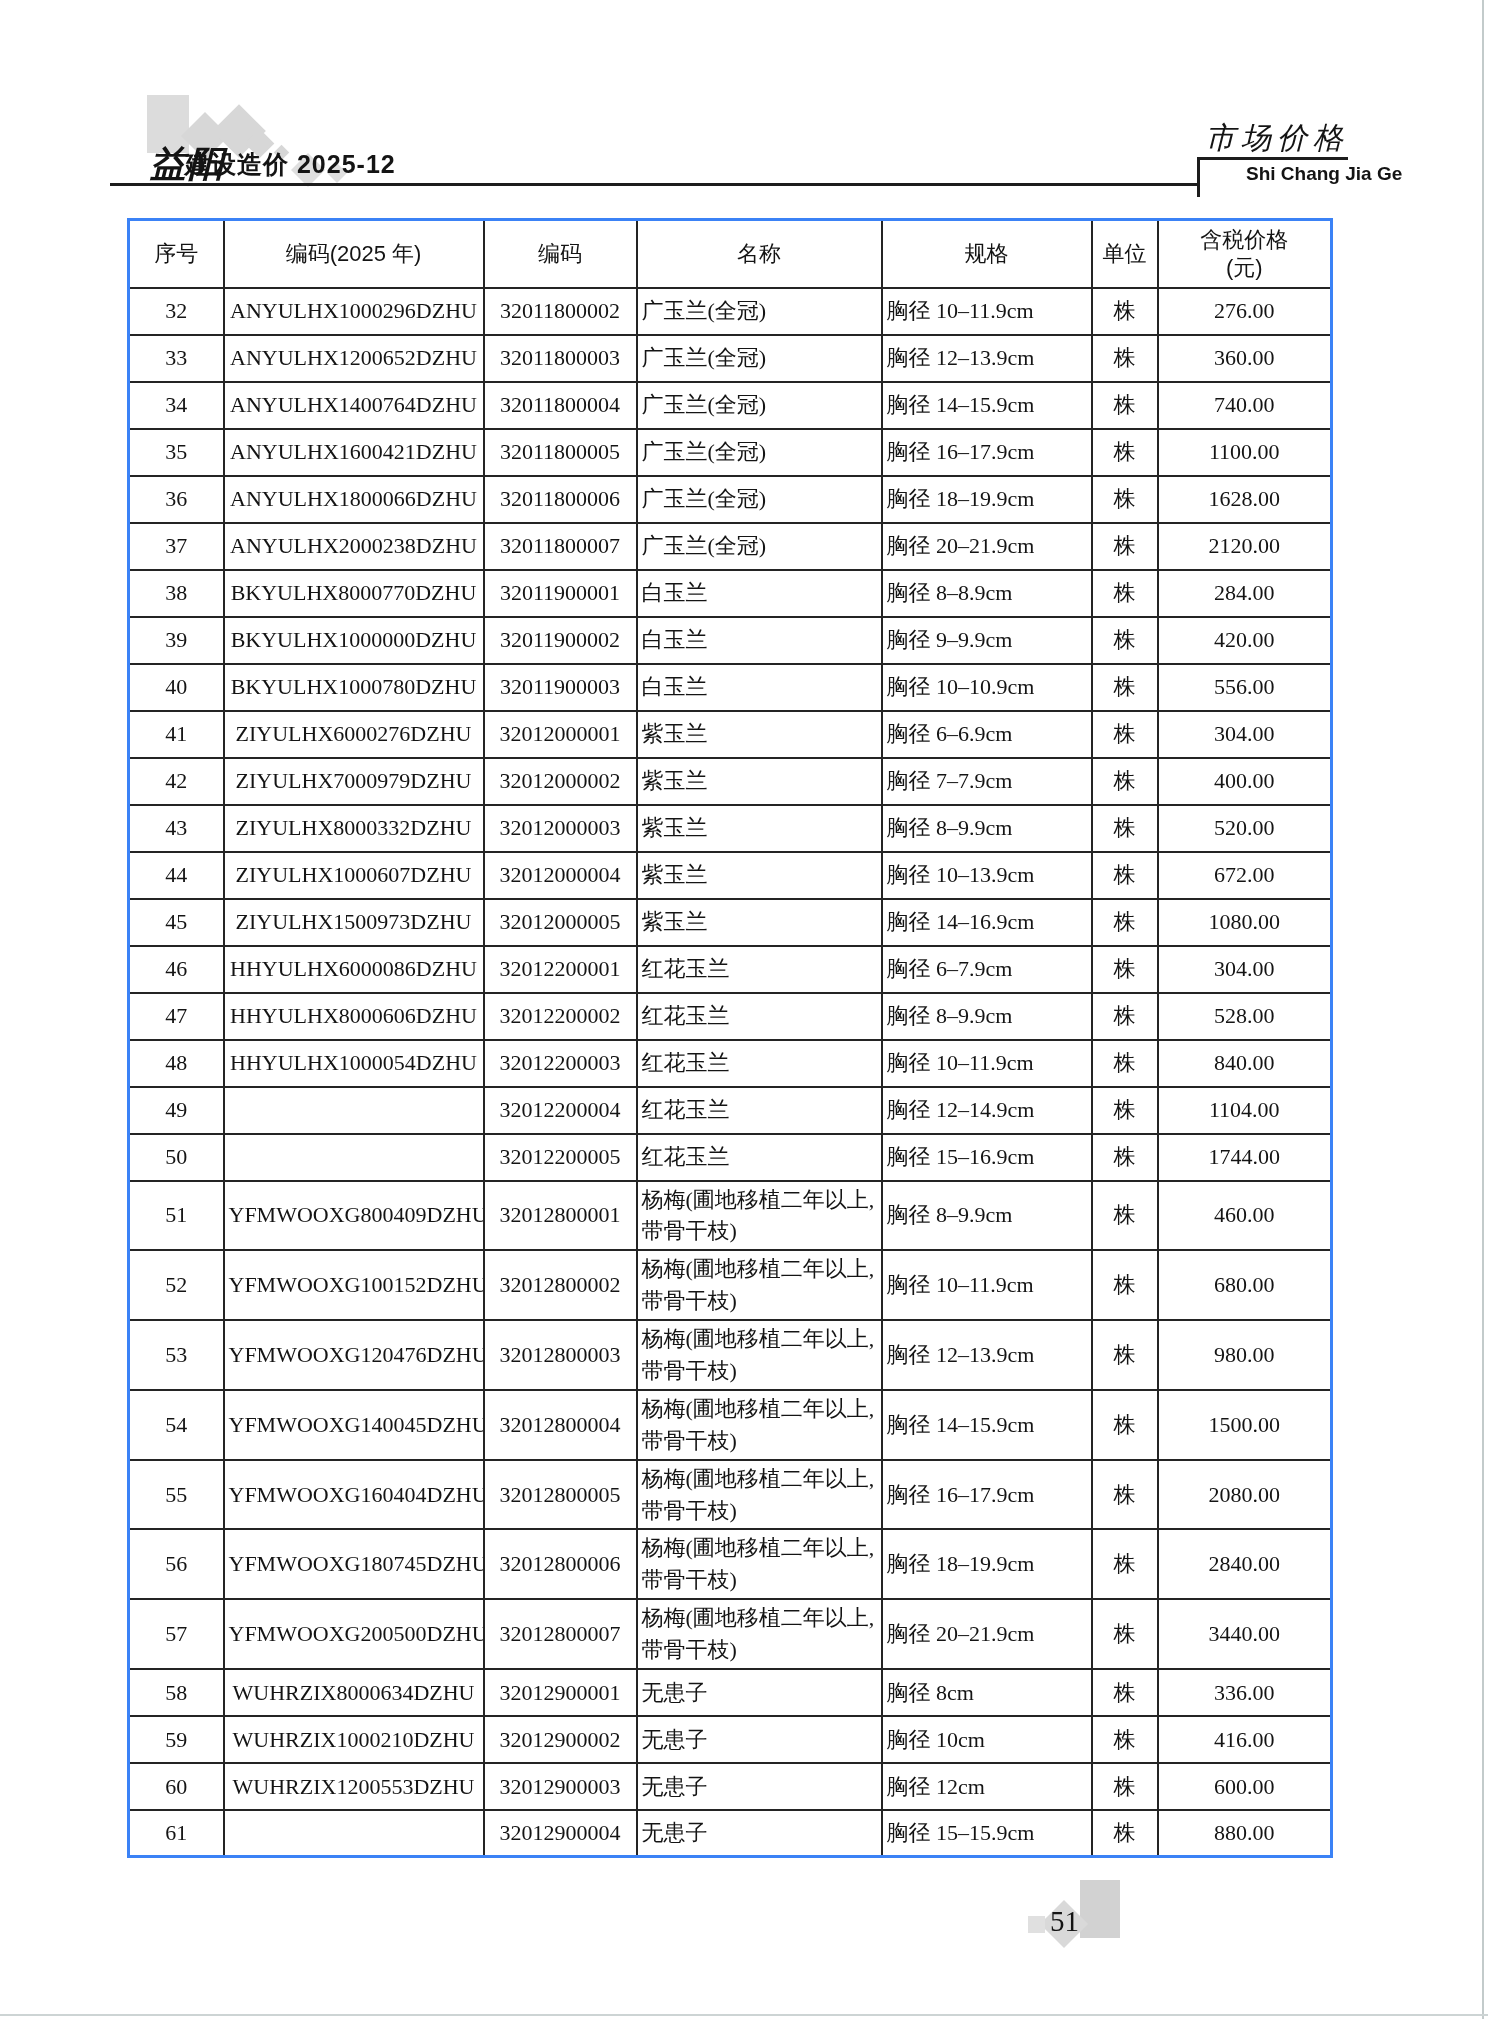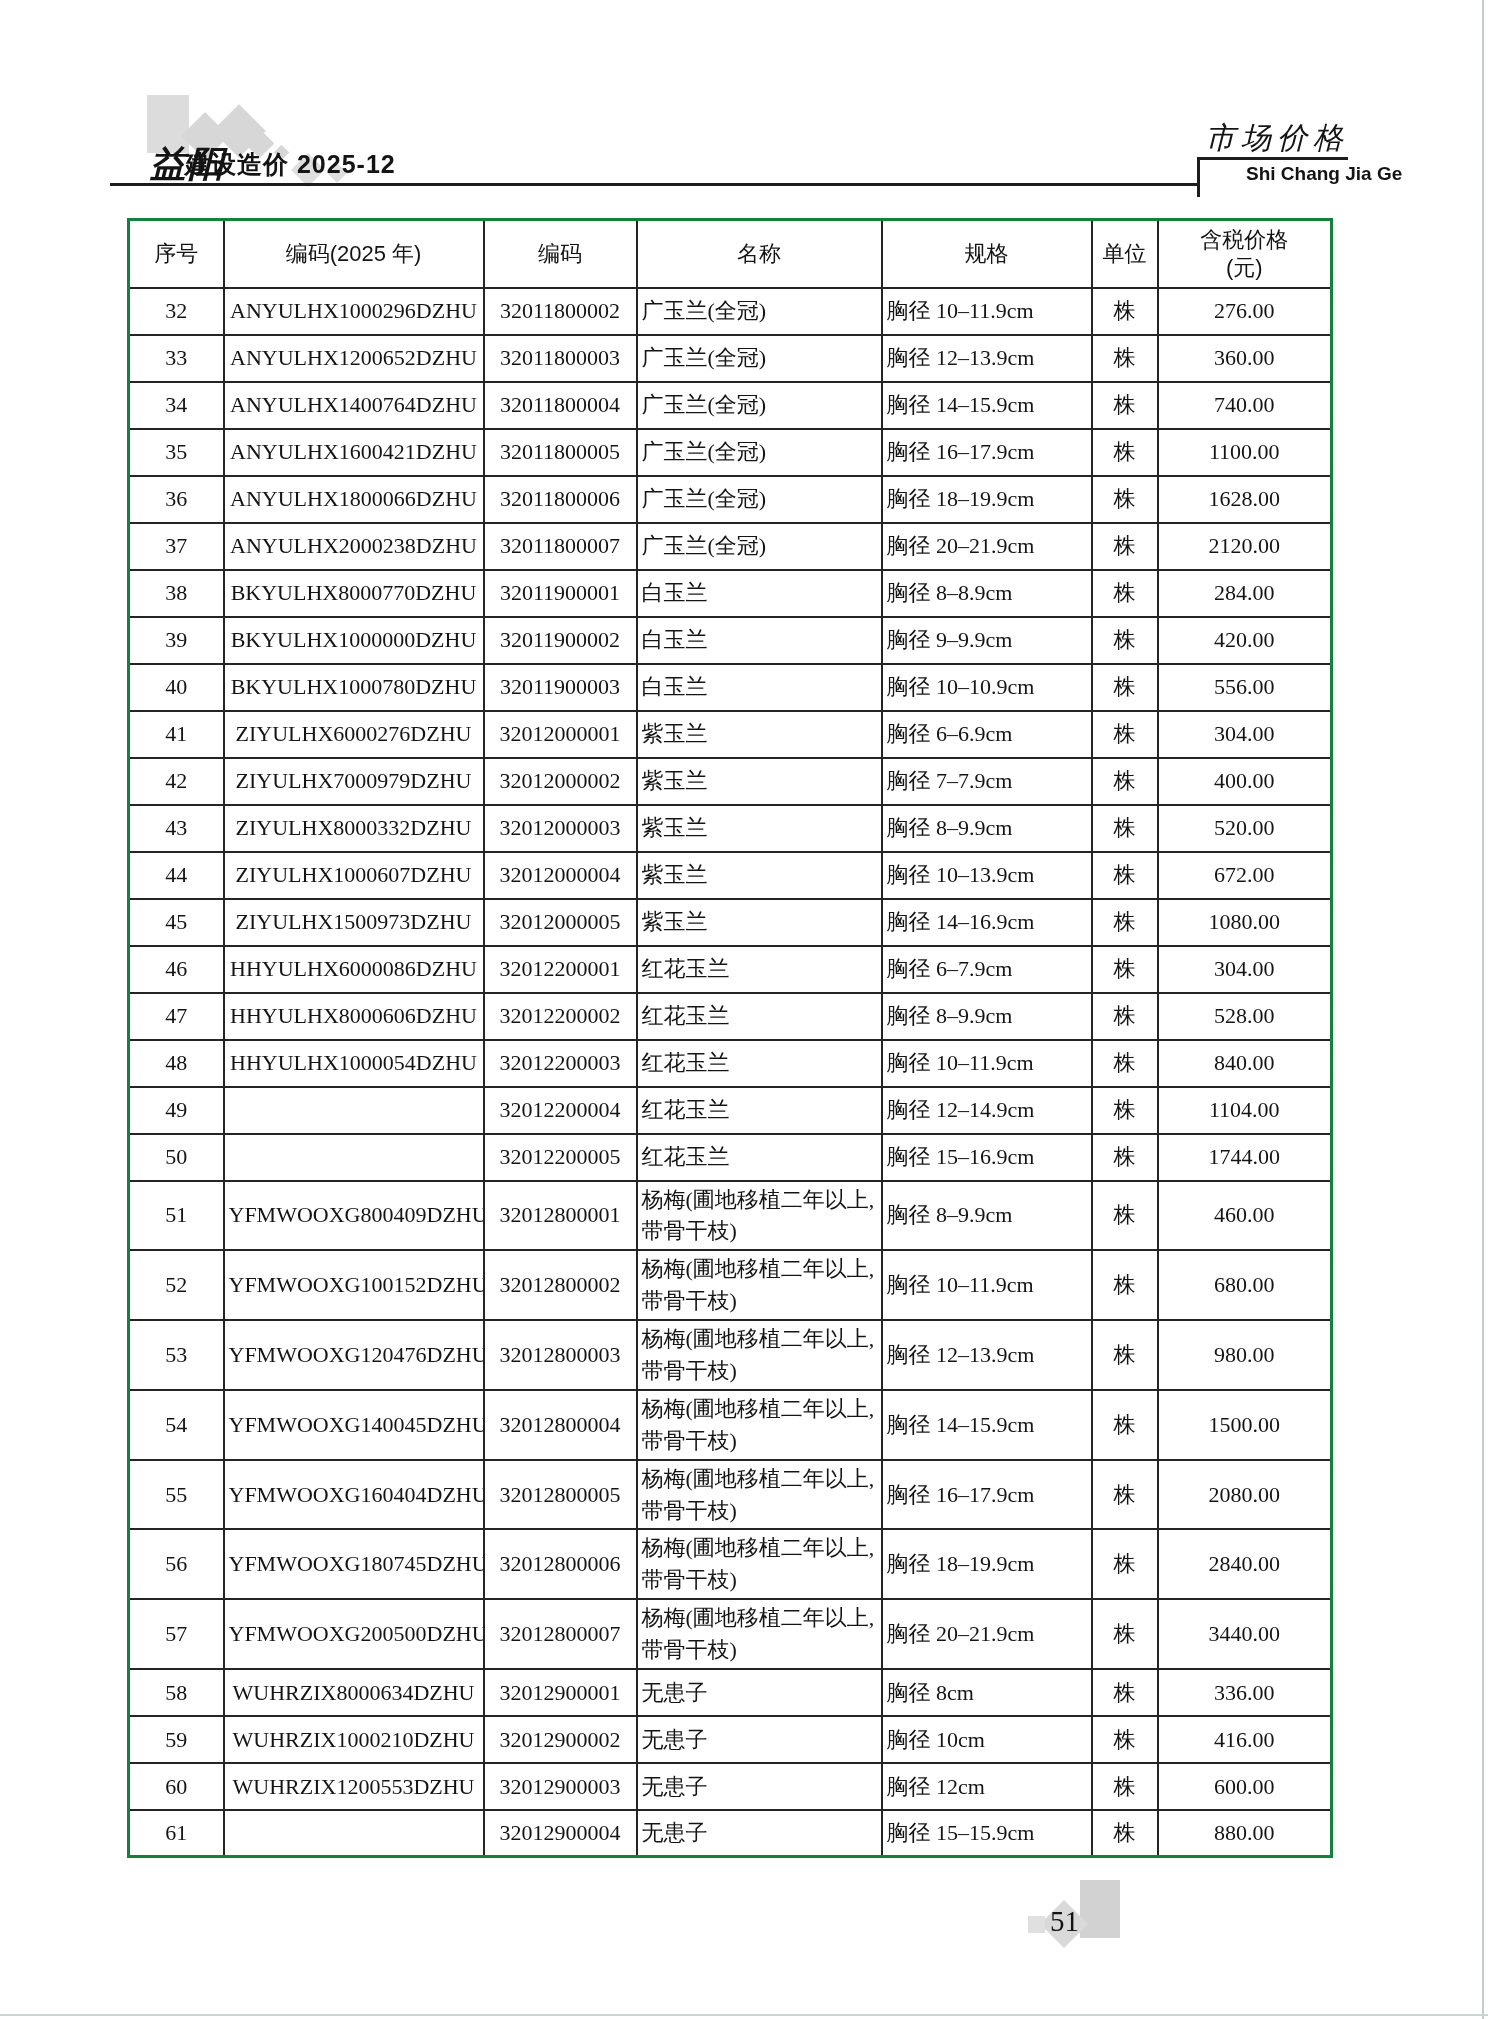--- a/index.html
+++ b/index.html
@@ -34,21 +34,21 @@
   .market-pinyin{
     position:absolute;left:1210px;top:163px;font-size:19px;font-weight:bold;
     font-family:Liberation Sans, sans-serif;
     margin-left:36px;
   }
 
   
   table.price{
     position:absolute;left:127px;top:218px;width:1203px;
     border-collapse:collapse;table-layout:fixed;
-    border:3px solid #15803d;
+    border:3px solid #3b82f6;
   }
   table.price th, table.price td{
     border:2px solid #242424;vertical-align:middle;
     font-size:22px;line-height:1.45;padding:2px 4px;
     overflow:hidden;
   }
   table.price thead tr{height:68px;}
   table.price tbody tr{height:47px;}
   table.price th{
     font-family:"Liberation Sans", sans-serif;font-weight:normal;

